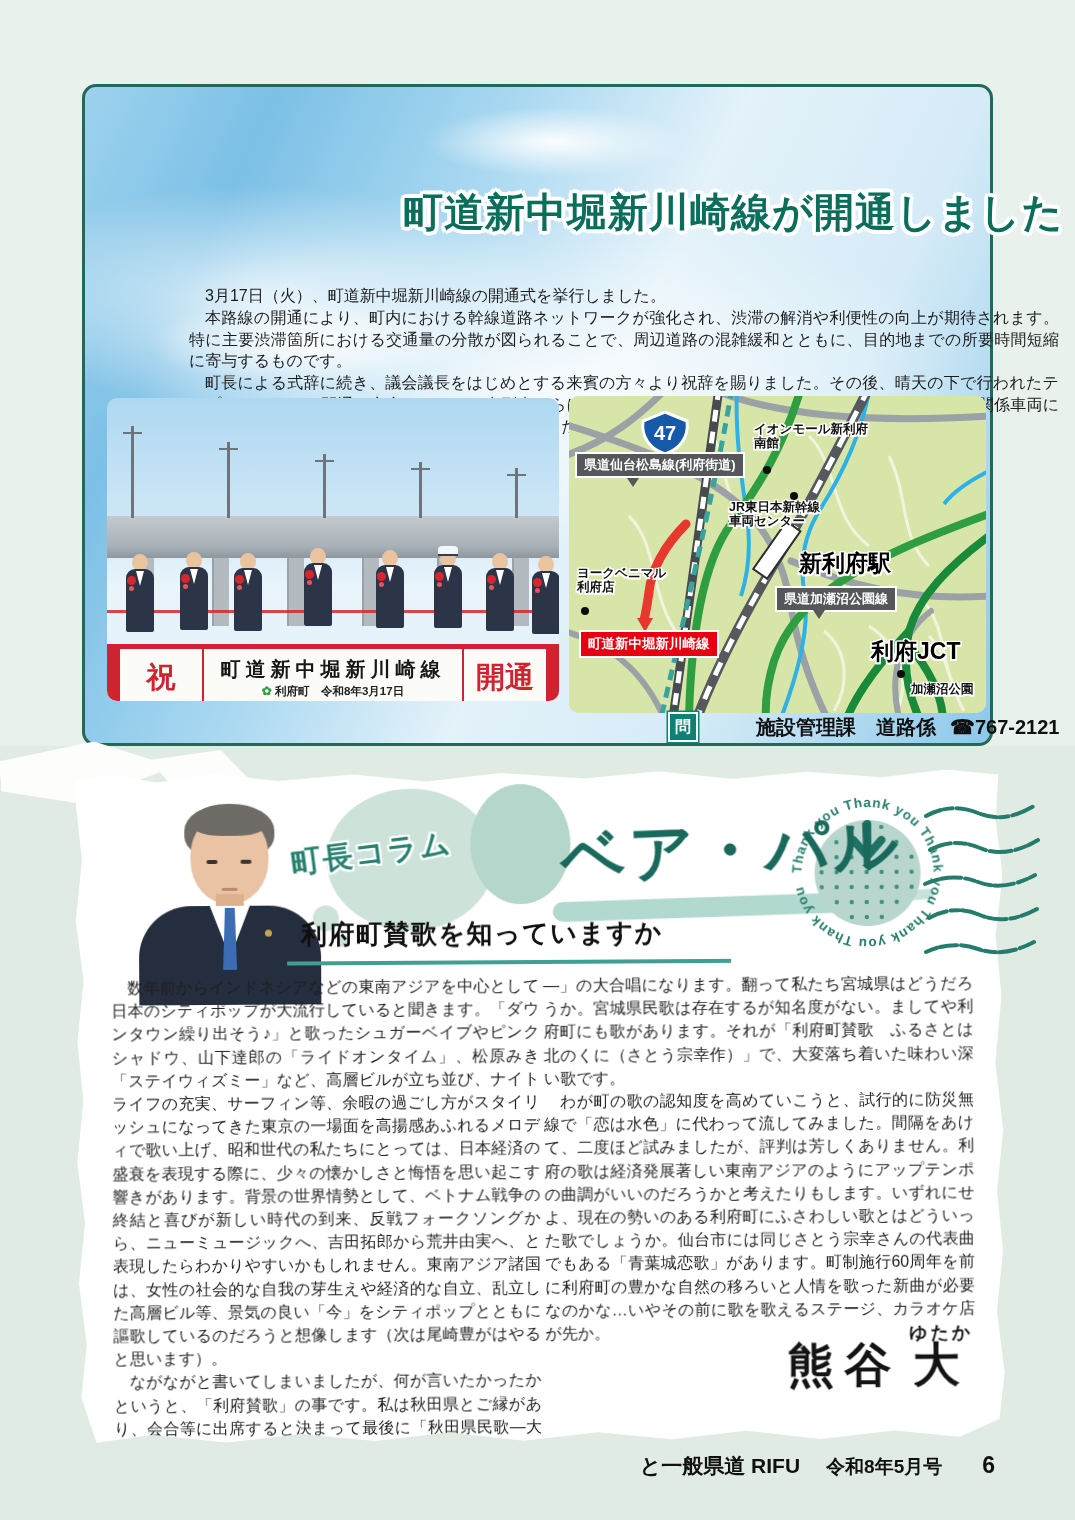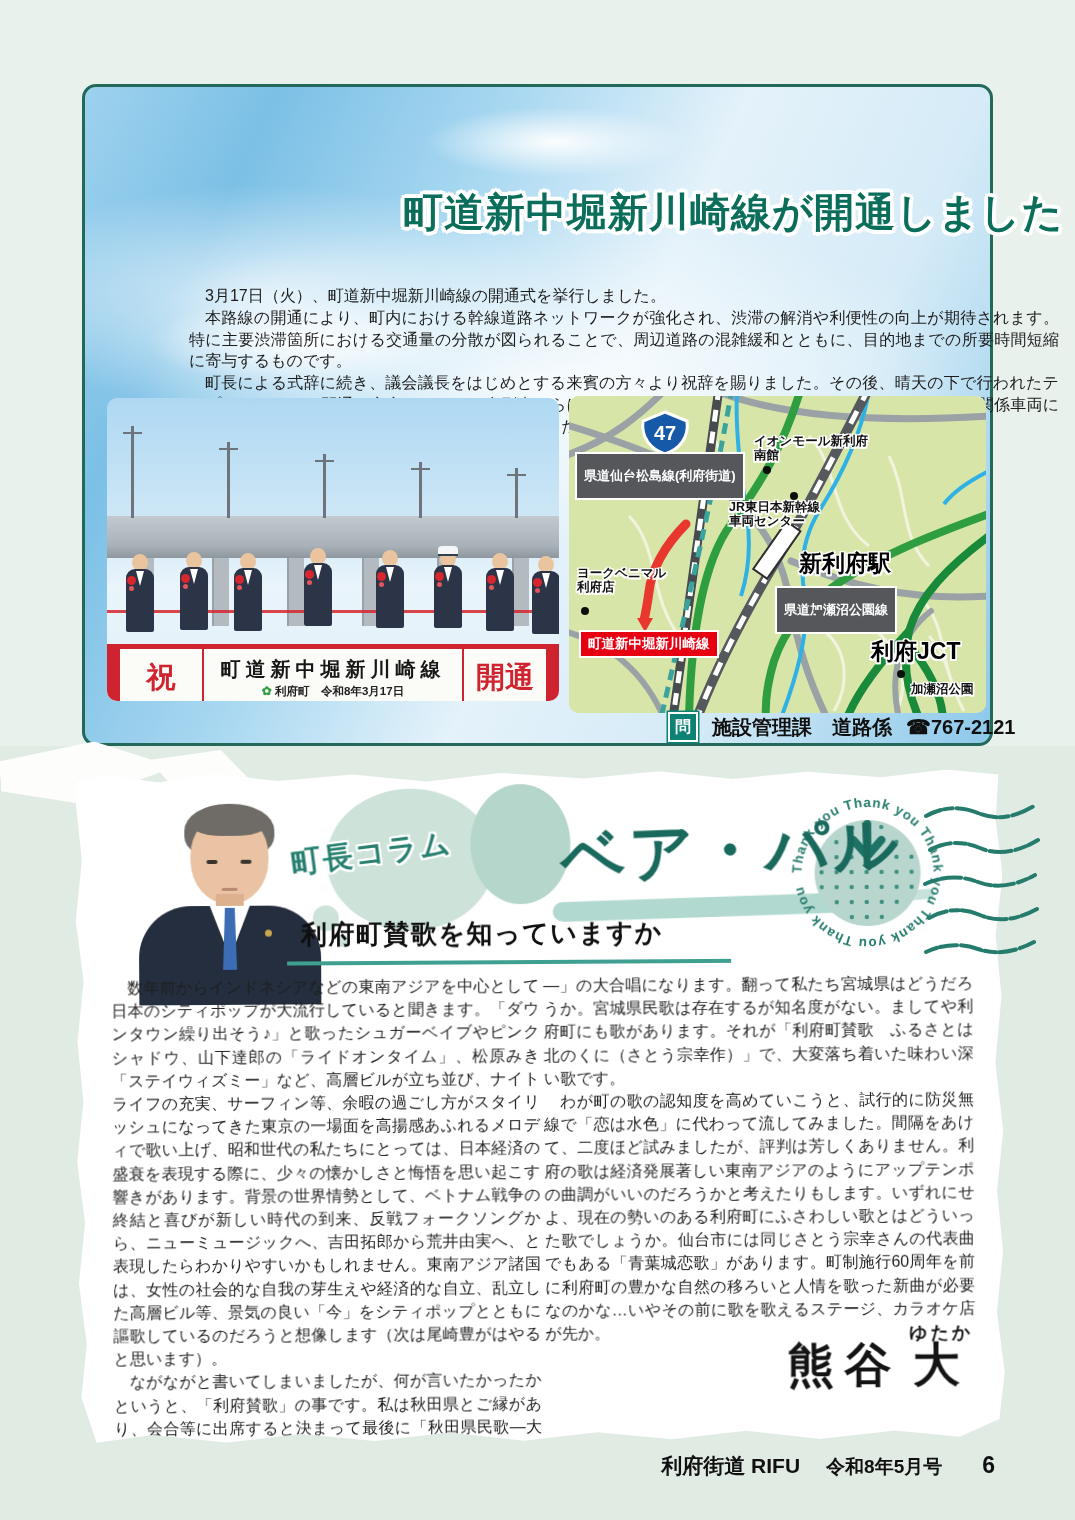--- a/index.html
+++ b/index.html
@@ -43,32 +43,32 @@
   .banner-cell{display:flex;align-items:center;justify-content:center;height:100%;}
   .banner-red{color:#cf2430;font-size:29px;font-weight:900;width:82px;flex:none;border-right:2px solid #cf2430;}
   .banner-red2{border-left:2px solid #cf2430;border-right:none;}
   #banner-center{flex:1;display:flex;flex-direction:column;align-items:center;justify-content:center;gap:1px;}
   #banner-road{font-size:20px;font-weight:900;letter-spacing:5px;color:#171717;}
   #banner-sub{font-size:11.5px;font-weight:700;color:#222;}
   #banner-sub .logo{color:#2f9e41;font-size:12px;}
 
   
   #map{left:569px;top:396px;width:417px;height:317px;border-radius:10px;overflow:hidden;background:#d7e6a8;}
-  .map-lbl-box{position:absolute;background:#55575a;color:#fff;font-size:13px;font-weight:700;padding:13px 7px;white-space:nowrap;box-shadow:0 0 0 2px #fff;}
+  .map-lbl-box{position:absolute;background:#55575a;color:#fff;font-size:13px;font-weight:700;padding:2px 7px;white-space:nowrap;box-shadow:0 0 0 2px #fff;}
   .map-lbl-red{position:absolute;background:#e60012;color:#fff;font-size:13.5px;font-weight:700;padding:3px 7px;white-space:nowrap;box-shadow:0 0 0 2px #fff;}
   .mo{text-shadow:-1.5px -1.5px 0 #fff,1.5px -1.5px 0 #fff,-1.5px 1.5px 0 #fff,1.5px 1.5px 0 #fff,0 -1.5px 0 #fff,0 1.5px 0 #fff,-1.5px 0 0 #fff,1.5px 0 0 #fff;}
   .map-lbl-sm{position:absolute;font-size:12.5px;line-height:1.15;font-weight:700;color:#111;white-space:nowrap;}
   .map-lbl-big{position:absolute;font-size:23px;font-weight:900;color:#000;white-space:nowrap;}
   .dot{position:absolute;width:8px;height:8px;background:#0d0d0d;border-radius:50%;}
   .ptr-down{position:absolute;width:0;height:0;border:6px solid transparent;border-top:9px solid #55575a;}
 
   
   #contact{left:668px;top:712px;display:flex;align-items:center;gap:14px;z-index:6;}
   #contact .q{width:26px;height:26px;background:#0d8274;color:#fff;font-size:16px;font-weight:700;display:flex;align-items:center;justify-content:center;border:2px solid #fff;box-shadow:0 0 0 1.5px #0d8274;}
-  #contact .dept{font-size:20px;font-weight:700;color:#101010;}
+  #contact .dept{font-size:20px;font-weight:700;color:#101010;margin-left:44px;}
   #contact .tel{font-size:20px;font-weight:700;color:#101010;}
 
   
   #bottom-bg{left:0;top:746px;width:1075px;height:774px;background:#e0ebe4;}
   .scrap{position:absolute;background:#fdfdfc;filter:drop-shadow(2px 3px 2px rgba(120,150,138,.5));}
   #scrap1{left:0;top:742px;width:175px;height:60px;clip-path:polygon(0 22%,55% 0,100% 52%,42% 100%,0 72%);transform:rotate(-4deg);}
   #scrap2{left:148px;top:748px;width:115px;height:50px;clip-path:polygon(0 42%,60% 0,100% 68%,30% 100%);transform:rotate(9deg);}
 
   #paper{left:76px;top:770px;width:928px;height:672px;background:#fff;transform:rotate(-0.35deg);
     filter:drop-shadow(0 6px 0 rgba(150,176,164,.55)) drop-shadow(0 2px 3px rgba(60,90,78,.25));
@@ -274,21 +274,21 @@
 
       <g>
         <path d="M96,16 L118,25 C120,41 111,53 96,58 C81,53 72,41 74,25 Z" fill="#1559a8" stroke="#ffffff" stroke-width="3"></path>
         <text x="96" y="44" text-anchor="middle" font-size="20" font-weight="bold" fill="#ffffff" font-family="Liberation Sans, sans-serif">47</text>
       </g>
     </svg>
 
     <div class="map-lbl-box" style="left:8px;top:58px;">県道仙台松島線(利府街道)</div>
     <div class="ptr-down" style="left:58px;top:82px;"></div>
 
-    <div class="map-lbl-sm mo" style="left:185px;top:38px;">
+    <div class="map-lbl-sm mo" style="left:185px;top:26px;">
       <div>イオンモール新利府</div>
       <div>南館</div>
     </div>
     <div class="dot" style="left:194px;top:70px;"></div>
 
     <div class="map-lbl-sm mo" style="left:160px;top:104px;">
       <div>JR東日本新幹線</div>
       <div>車両センター</div>
     </div>
     <div class="dot" style="left:221px;top:96px;"></div>
@@ -387,18 +387,18 @@
     <g stroke="#257c6d" stroke-width="4" fill="none" stroke-linecap="round">
       <path d="M6,22 q26,-14 52,-3 t56,-7" stroke-dasharray="16 3 9 4 22 3"></path>
       <path d="M10,56 q24,-13 50,-2 t58,-8" stroke-dasharray="22 4 11 3 18 4"></path>
       <path d="M5,90 q27,-12 53,-2 t57,-7" stroke-dasharray="14 3 20 4 10 3"></path>
       <path d="M9,124 q25,-14 51,-3 t57,-6" stroke-dasharray="19 4 8 3 24 3"></path>
       <path d="M6,158 q26,-12 52,-3 t56,-7" stroke-dasharray="12 3 17 4 21 3"></path>
     </g>
   </svg>
 
   <div class="abs" id="footer">
-    <span class="mag">利府街道 RIFU</span>
+    <span class="mag">と一般県道 RIFU</span>
     <span class="issue">令和8年5月号</span>
     <span class="pageno">6</span>
   </div>
 
 </div>
 
 </body></html>

